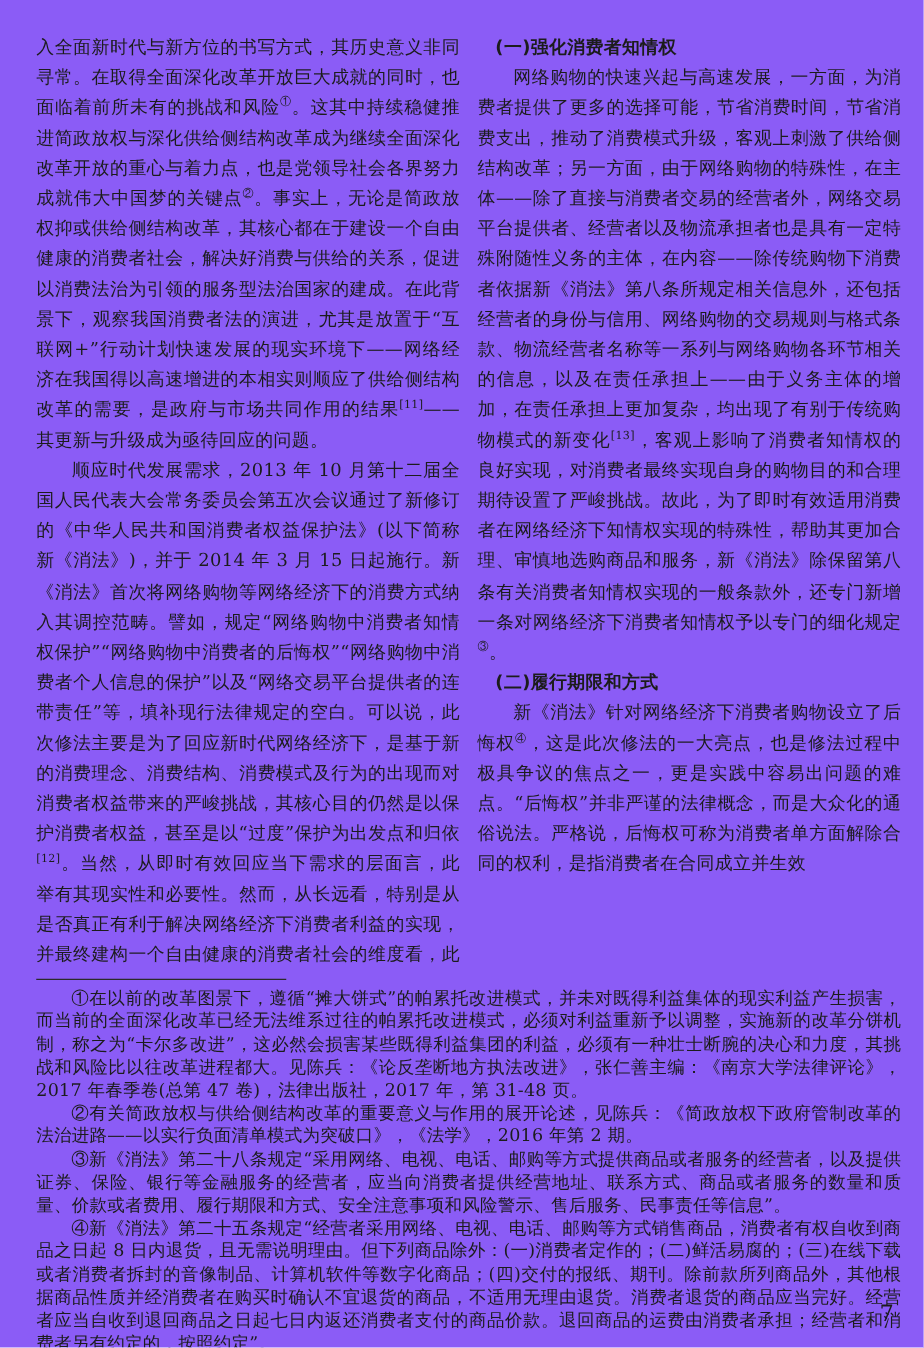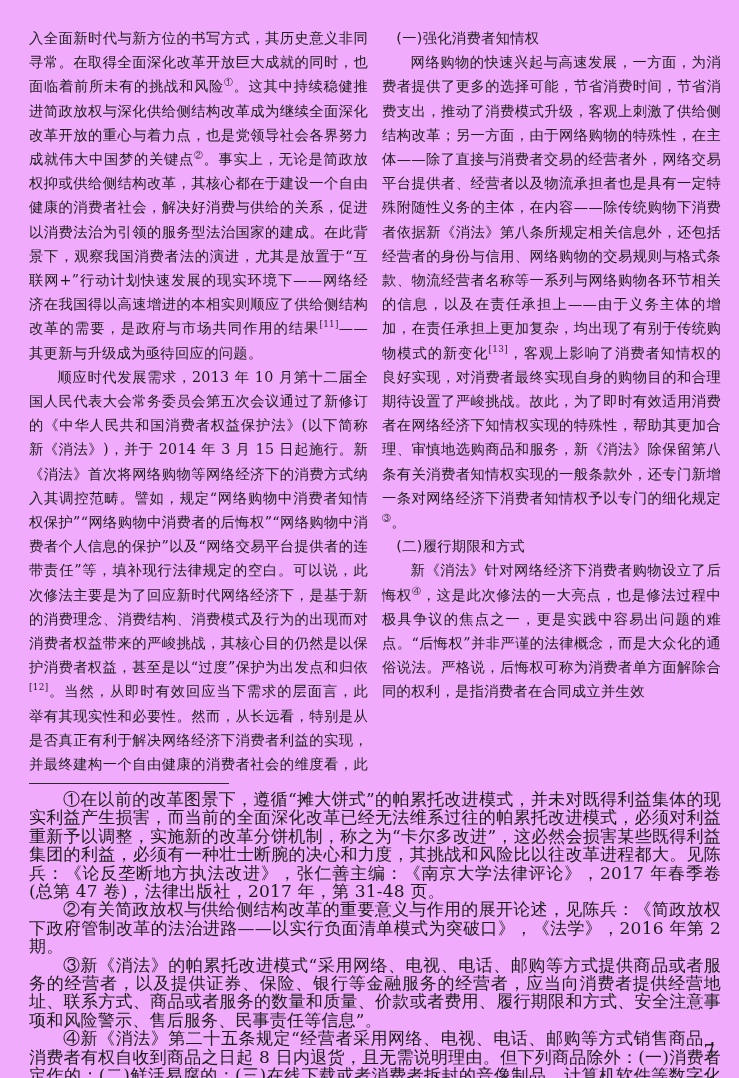--- a/index.html
+++ b/index.html
@@ -1,21 +1,21 @@
 <!DOCTYPE html>
 <html lang="zh"><head>
 <meta charset="utf-8">
 <style>
   html, body { margin: 0; padding: 0; background: #ffffff; }
   .page {
     position: relative;
     width: 739px;
     height: 1078px;
     margin: 0 auto;
-    background: #f0abfc;
+    background: #8b5cf6;
     color: #1c1c1c;
     font-family: "DejaVu Serif", serif;
     box-sizing: border-box;
     padding: 26px 18px 0 29px;
     overflow: hidden;
   }
   .columns {
     display: flex;
     gap: 14px;
     height: 750px;
@@ -31,21 +31,21 @@
     line-height: 24.2px;
     text-align: justify;
     letter-spacing: 0.3px;
   }
   .indent   { text-indent: 2em; }
   .noindent { text-indent: 0; }
   .heading {
     margin: 0;
     font-size: 14.3px;
     line-height: 24.2px;
-    font-weight: normal;
+    font-weight: bold;
     font-family: "DejaVu Sans", sans-serif;
     text-indent: 1em;
     letter-spacing: 0.3px;
   }
   sup {
     font-size: 0.62em;
     line-height: 0;
     vertical-align: super;
   }
   .footnotes {
@@ -53,21 +53,21 @@
     width: 692px;
   }
   .footnote-rule {
     width: 200px;
     height: 0;
     border-top: 1px solid #2a2a2a;
     margin: 0 0 6px 0;
   }
   .footnote {
     margin: 0;
-    font-size: 17px;
+    font-size: 14px;
     line-height: 18.4px;
     text-align: justify;
     text-indent: 2em;
     letter-spacing: 0.2px;
   }
   .page-number {
     position: absolute;
     right: 24px;
     bottom: 16px;
     font-size: 18px;
@@ -92,19 +92,19 @@
       <div class="heading">(二)履行期限和方式</div>
       <p class="para rich indent">新《消法》针对网络经济下消费者购物设立了后悔权<sup>④</sup>，这是此次修法的一大亮点，也是修法过程中极具争议的焦点之一，更是实践中容易出问题的难点。“后悔权”并非严谨的法律概念，而是大众化的通俗说法。严格说，后悔权可称为消费者单方面解除合同的权利，是指消费者在合同成立并生效</p>
     </div>
 
   </div>
 
   <div class="footnotes">
     <div class="footnote-rule"></div>
     <p class="footnote">①在以前的改革图景下，遵循“摊大饼式”的帕累托改进模式，并未对既得利益集体的现实利益产生损害，而当前的全面深化改革已经无法维系过往的帕累托改进模式，必须对利益重新予以调整，实施新的改革分饼机制，称之为“卡尔多改进”，这必然会损害某些既得利益集团的利益，必须有一种壮士断腕的决心和力度，其挑战和风险比以往改革进程都大。见陈兵：《论反垄断地方执法改进》，张仁善主编：《南京大学法律评论》，2017 年春季卷(总第 47 卷)，法律出版社，2017 年，第 31-48 页。</p>
     <p class="footnote">②有关简政放权与供给侧结构改革的重要意义与作用的展开论述，见陈兵：《简政放权下政府管制改革的法治进路——以实行负面清单模式为突破口》，《法学》，2016 年第 2 期。</p>
-    <p class="footnote">③新《消法》的帕累托改进模式“采用网络、电视、电话、邮购等方式提供商品或者服务的经营者，以及提供证券、保险、银行等金融服务的经营者，应当向消费者提供经营地址、联系方式、商品或者服务的数量和质量、价款或者费用、履行期限和方式、安全注意事项和风险警示、售后服务、民事责任等信息”。</p>
+    <p class="footnote">③新《消法》第二十八条规定“采用网络、电视、电话、邮购等方式提供商品或者服务的经营者，以及提供证券、保险、银行等金融服务的经营者，应当向消费者提供经营地址、联系方式、商品或者服务的数量和质量、价款或者费用、履行期限和方式、安全注意事项和风险警示、售后服务、民事责任等信息”。</p>
     <p class="footnote">④新《消法》第二十五条规定“经营者采用网络、电视、电话、邮购等方式销售商品，消费者有权自收到商品之日起 8 日内退货，且无需说明理由。但下列商品除外：(一)消费者定作的；(二)鲜活易腐的；(三)在线下载或者消费者拆封的音像制品、计算机软件等数字化商品；(四)交付的报纸、期刊。除前款所列商品外，其他根据商品性质并经消费者在购买时确认不宜退货的商品，不适用无理由退货。消费者退货的商品应当完好。经营者应当自收到退回商品之日起七日内返还消费者支付的商品价款。退回商品的运费由消费者承担；经营者和消费者另有约定的，按照约定”。</p>
   </div>
 
   <div class="page-number">7</div>
 
 </div>
 
 </body></html>

